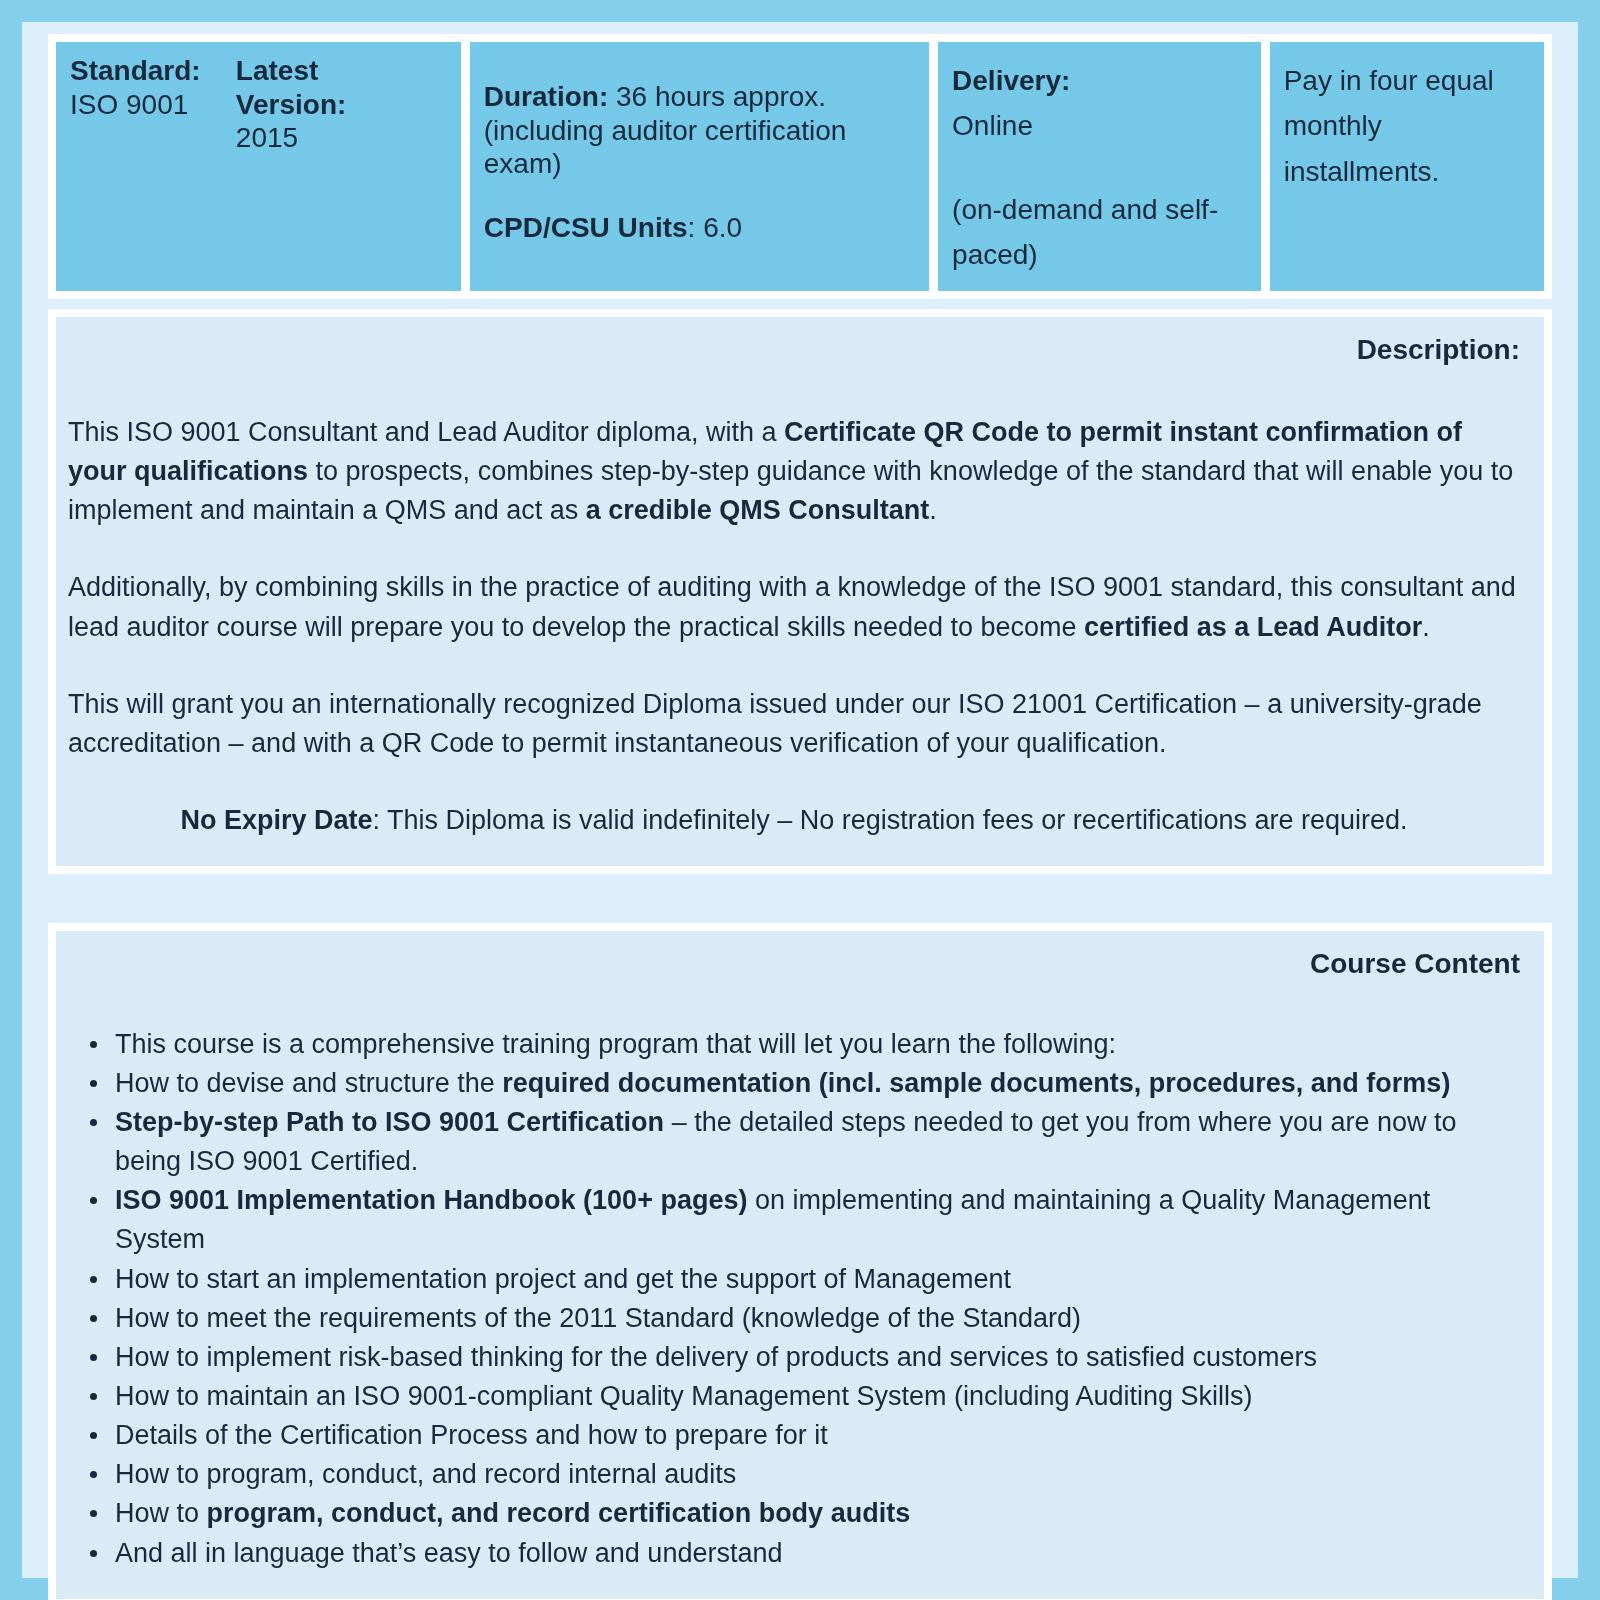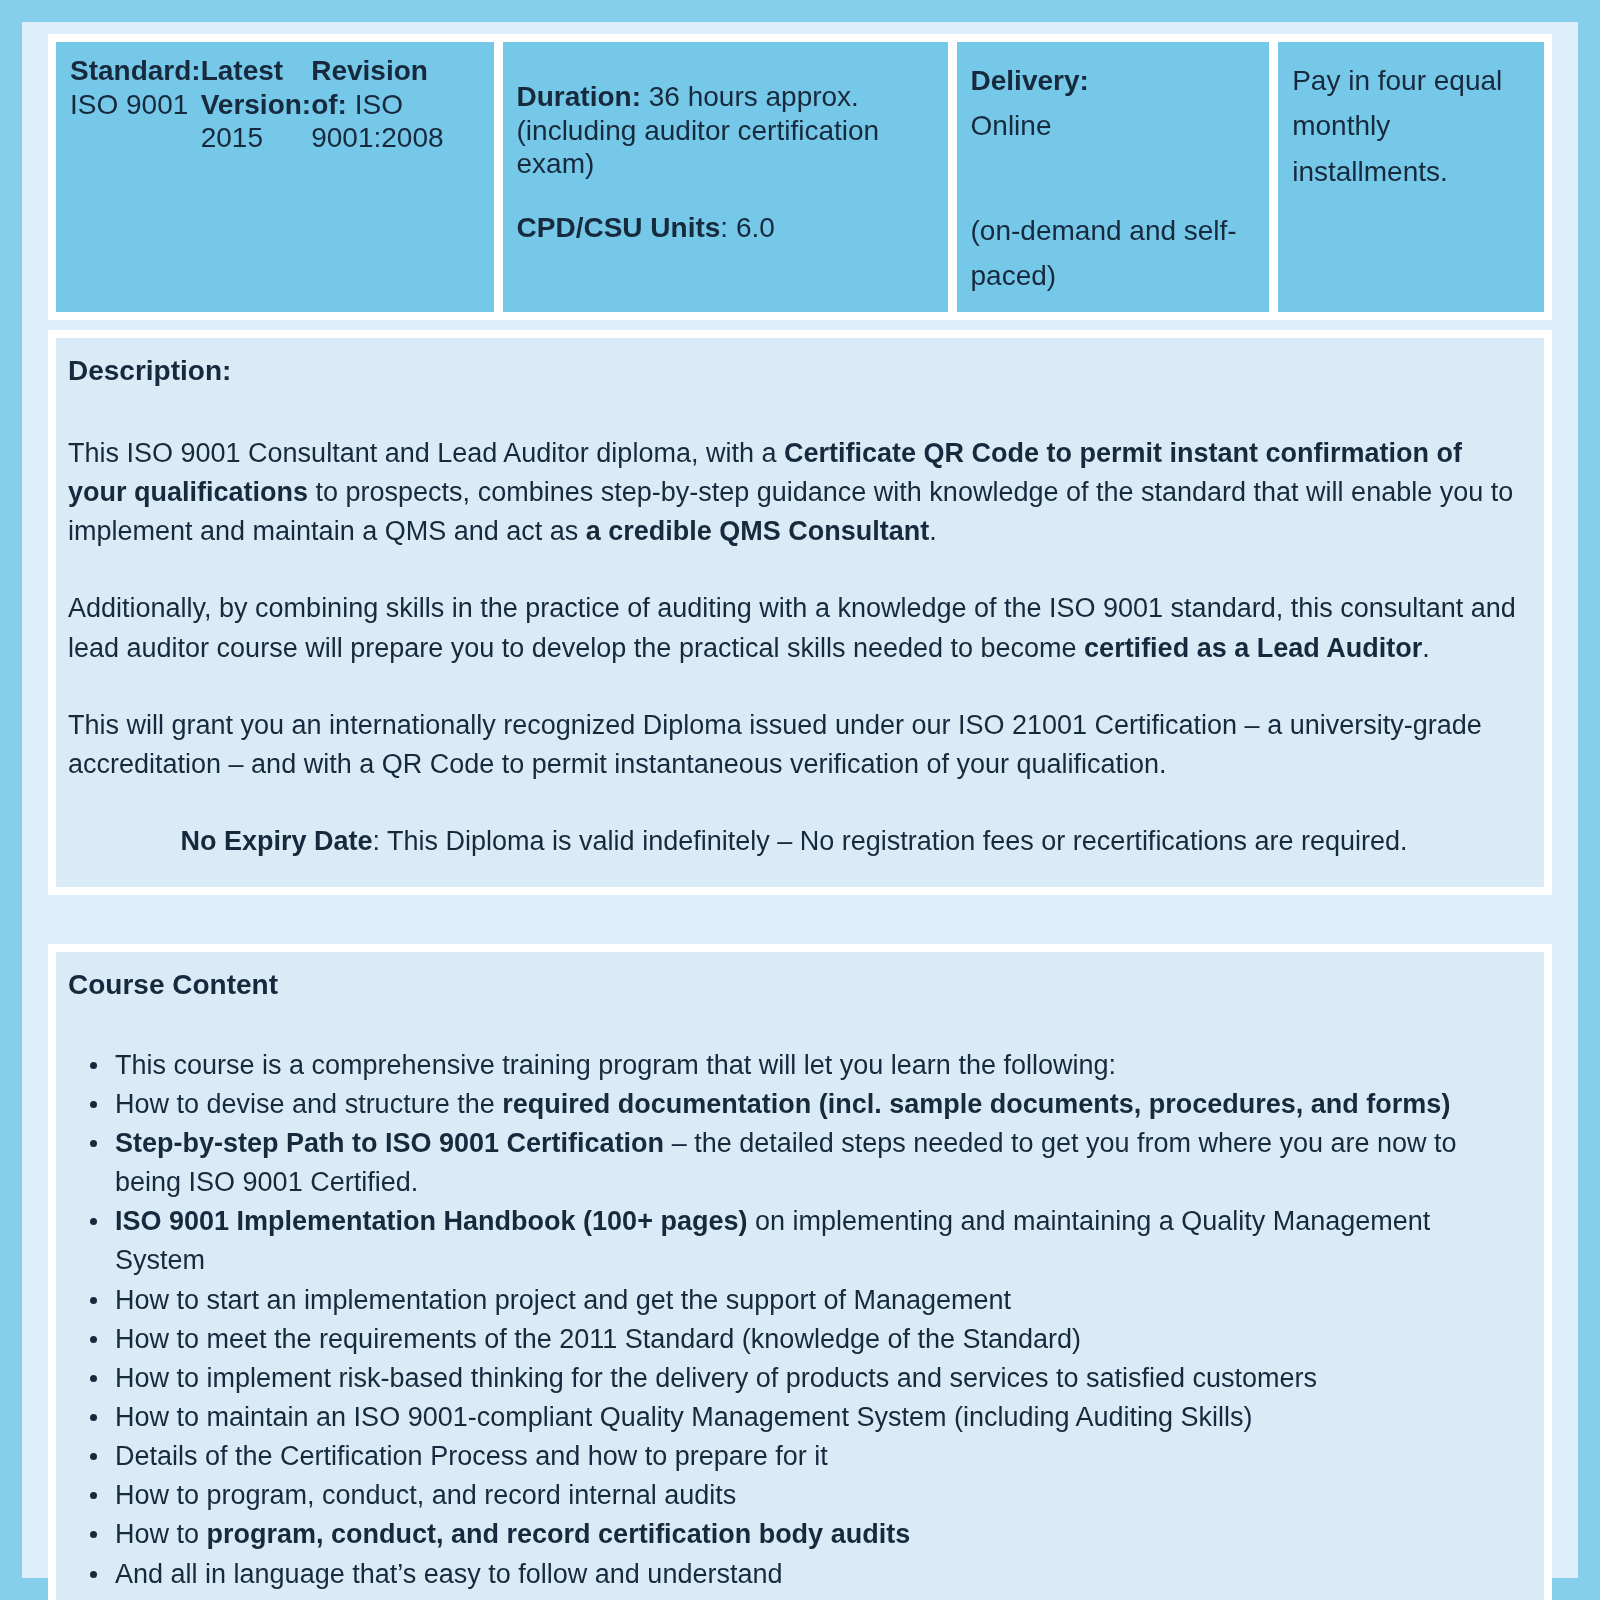--- a/index.html
+++ b/index.html
@@ -19,47 +19,46 @@
   
   .info-row{flex:0 0 238px;display:grid;grid-template-columns:394fr 447fr 314fr 267fr;gap:9px;
             background:var(--divider-white);border:8px solid var(--divider-white);}
   .cell{background:var(--cell-blue);font-size:28px;padding:14px;}
   .cell .rich-line b{font-weight:bold;}
   .cell-standard{display:flex;justify-content:center;
                  line-height:1.2;padding:12px 50px 8px 14px;}
   .cell-duration{line-height:1.2;padding-top:38px;}
   .cell-duration .gap{margin-top:30px;}
   .cell-delivery{line-height:1.62;padding-top:16px;}
-  .cell-delivery .gap{margin-top:59px;}
+  .cell-delivery .gap{margin-top:38px;}
   .cell-payment{line-height:1.62;padding-top:16px;}
   
   .section{background:var(--section-bg);border:8px solid var(--divider-white);
            padding:16px 24px 26px 12px;font-size:27px;line-height:1.45;}
-  .section-heading{font-size:28px;font-weight:bold;line-height:1.2;}
+  .section-heading{font-size:28px;font-weight:bold;line-height:1.2;text-align:right;}
   .description-paras{margin-top:46px;}
   .para{margin-bottom:38px;}
   .para:last-child{margin-bottom:0;text-align:center;}
   .course-section{flex:1 1 auto;margin-top:39px;}
   .bullet-list{margin-top:44px;list-style:none;padding-left:22px;}
   .bullet-list li{position:relative;padding-left:25px;}
   .bullet-list li::before{content:"";position:absolute;left:0;top:16px;width:7px;height:7px;
                           border-radius:50%;background:var(--text);}
   b{font-weight:bold;}
 </style>
 </head>
 <body>
 
 <div class="page">
   <div class="canvas">
 
     <div class="info-row">
       <div class="cell cell-standard">
           <div class="rich-line"><b>Standard:</b><span> ISO 9001</span></div>
           <div class="rich-line"><b>Latest Version:</b><span> 2015</span></div>
-          <div class="rich-line"><b>Revision of:</b><span> ISO 9001:2008</span></div>
         </div>
       <div class="cell cell-duration">
           <div class="rich-line"><b>Duration:</b><span> 36 hours approx. (including auditor certification exam)</span></div>
           <div class="rich-line gap"><b>CPD/CSU Units</b><span>: 6.0</span></div>
         </div>
       <div class="cell cell-delivery">
           <div class="rich-line"><b>Delivery:</b></div>
           <div class="rich-line"><span>Online</span></div>
           <div class="rich-line gap"><span>(on-demand and self-paced)</span></div>
         </div>

